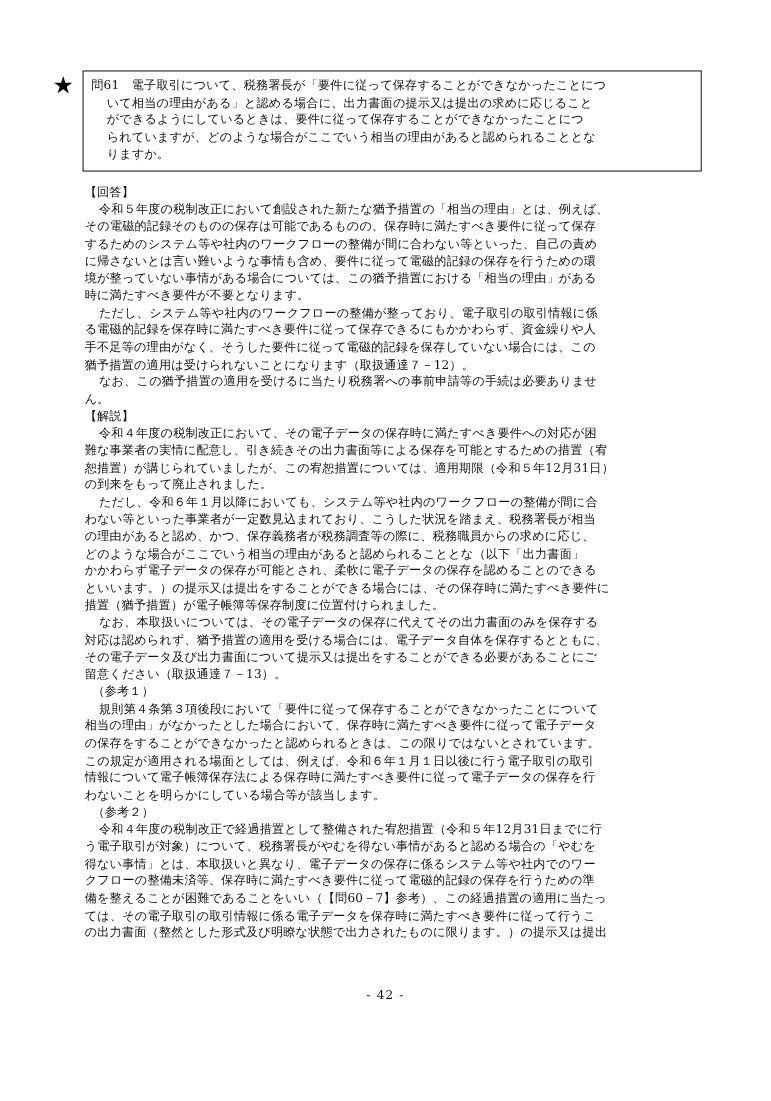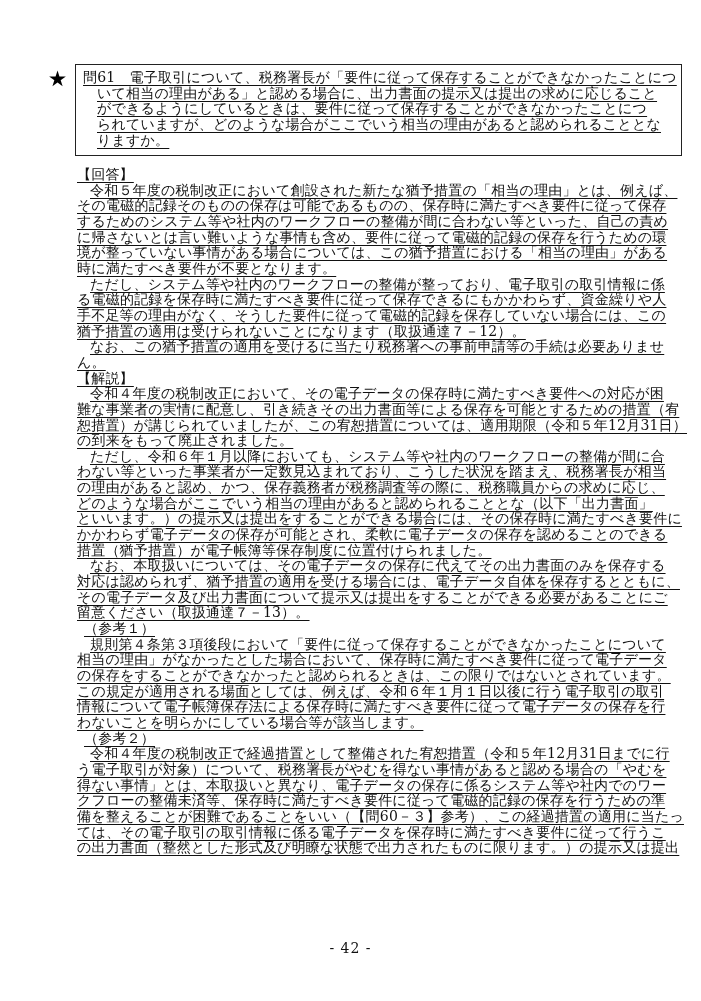--- a/index.html
+++ b/index.html
@@ -7,23 +7,22 @@
     position:relative;
     width:701px;height:1001px;
     margin:0 auto;
     background:#ffffff;
     font-family:"DejaVu Serif","Liberation Serif",serif;
     color:#111111;
     overflow:hidden;
   }
   .line{
     white-space:nowrap;
-    font-size:14px;
+    font-size:11px;
     line-height:15.65px;
-    text-decoration:underline;
     text-decoration-thickness:1px;
     text-underline-offset:2.5px;
     letter-spacing:0.2px;
   }
   .q-row{
     position:absolute;
     top:64px;left:48px;
     width:590px;
     display:flex;
     align-items:flex-start;
@@ -45,23 +44,23 @@
   .qcont{padding-left:14px;}
   .body-col{
     position:absolute;
     top:167px;left:77px;
     width:575px;
   }
   .pfirst{padding-left:13px;}
   .h2pad{padding-left:7px;}
   .footer{
     position:absolute;
-    top:940px;left:0;right:0;
+    top:898px;left:0;right:0;
     text-align:center;
-    font-size:14px;
+    font-size:11px;
     letter-spacing:1px;
     text-decoration:none;
   }
 </style>
 </head>
 <body>
 
 <div class="page">
 
   <div class="q-row">
@@ -91,39 +90,39 @@
       <div class="line">ん。</div>
       <div class="line heading">【解説】</div>
       <div class="line pfirst">令和４年度の税制改正において、その電子データの保存時に満たすべき要件への対応が困</div>
       <div class="line">難な事業者の実情に配意し、引き続きその出力書面等による保存を可能とするための措置（宥</div>
       <div class="line">恕措置）が講じられていましたが、この宥恕措置については、適用期限（令和５年12月31日）</div>
       <div class="line">の到来をもって廃止されました。</div>
       <div class="line pfirst">ただし、令和６年１月以降においても、システム等や社内のワークフローの整備が間に合</div>
       <div class="line">わない等といった事業者が一定数見込まれており、こうした状況を踏まえ、税務署長が相当</div>
       <div class="line">の理由があると認め、かつ、保存義務者が税務調査等の際に、税務職員からの求めに応じ、</div>
       <div class="line">どのような場合がここでいう相当の理由があると認められることとな（以下「出力書面」</div>
+      <div class="line">かかわらず電子データの保存が可能とされ、柔軟に電子データの保存を認めることのできる</div>
       <div class="line">といいます。）の提示又は提出をすることができる場合には、その保存時に満たすべき要件に</div>
-      <div class="line">かかわらず電子データの保存が可能とされ、柔軟に電子データの保存を認めることのできる</div>
       <div class="line">措置（猶予措置）が電子帳簿等保存制度に位置付けられました。</div>
       <div class="line pfirst">なお、本取扱いについては、その電子データの保存に代えてその出力書面のみを保存する</div>
       <div class="line">対応は認められず、猶予措置の適用を受ける場合には、電子データ自体を保存するとともに、</div>
       <div class="line">その電子データ及び出力書面について提示又は提出をすることができる必要があることにご</div>
       <div class="line">留意ください（取扱通達７－13）。</div>
       <div class="line heading h2pad">（参考１）</div>
       <div class="line pfirst">規則第４条第３項後段において「要件に従って保存することができなかったことについて</div>
       <div class="line">相当の理由」がなかったとした場合において、保存時に満たすべき要件に従って電子データ</div>
       <div class="line">の保存をすることができなかったと認められるときは、この限りではないとされています。</div>
       <div class="line">この規定が適用される場面としては、例えば、令和６年１月１日以後に行う電子取引の取引</div>
       <div class="line">情報について電子帳簿保存法による保存時に満たすべき要件に従って電子データの保存を行</div>
       <div class="line">わないことを明らかにしている場合等が該当します。</div>
       <div class="line heading h2pad">（参考２）</div>
       <div class="line pfirst">令和４年度の税制改正で経過措置として整備された宥恕措置（令和５年12月31日までに行</div>
       <div class="line">う電子取引が対象）について、税務署長がやむを得ない事情があると認める場合の「やむを</div>
       <div class="line">得ない事情」とは、本取扱いと異なり、電子データの保存に係るシステム等や社内でのワー</div>
       <div class="line">クフローの整備未済等、保存時に満たすべき要件に従って電磁的記録の保存を行うための準</div>
-      <div class="line">備を整えることが困難であることをいい（【問60－３】参考）、この経過措置の適用に当たっ</div>
+      <div class="line">備を整えることが困難であることをいい（【問60－7】参考）、この経過措置の適用に当たっ</div>
       <div class="line">ては、その電子取引の取引情報に係る電子データを保存時に満たすべき要件に従って行うこ</div>
       <div class="line">の出力書面（整然とした形式及び明瞭な状態で出力されたものに限ります。）の提示又は提出</div>
     </div>
 
   <div class="footer">- 42 -</div>
 
 </div>
 
 </body></html>

